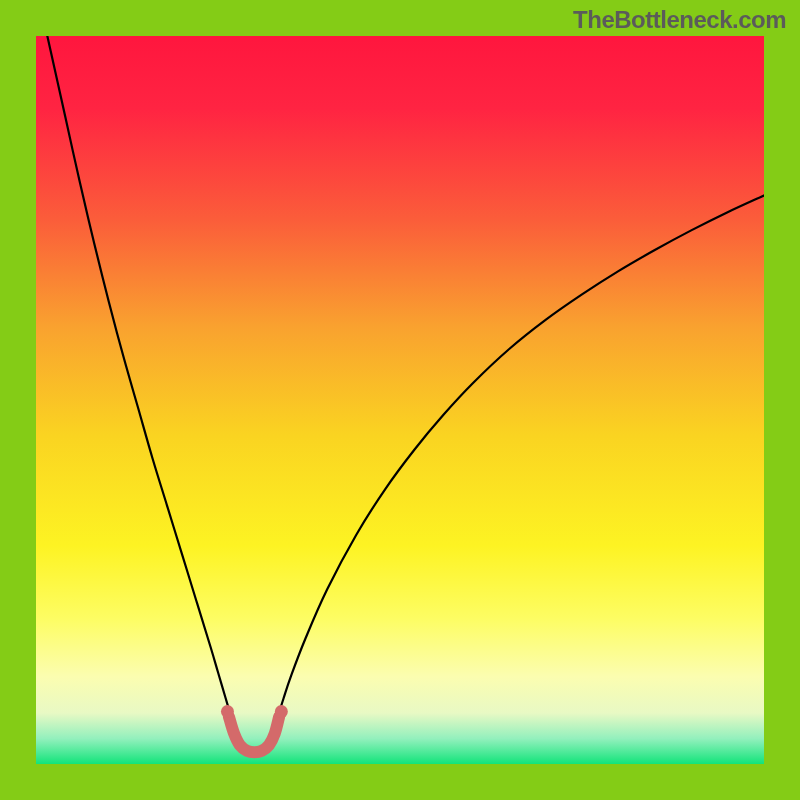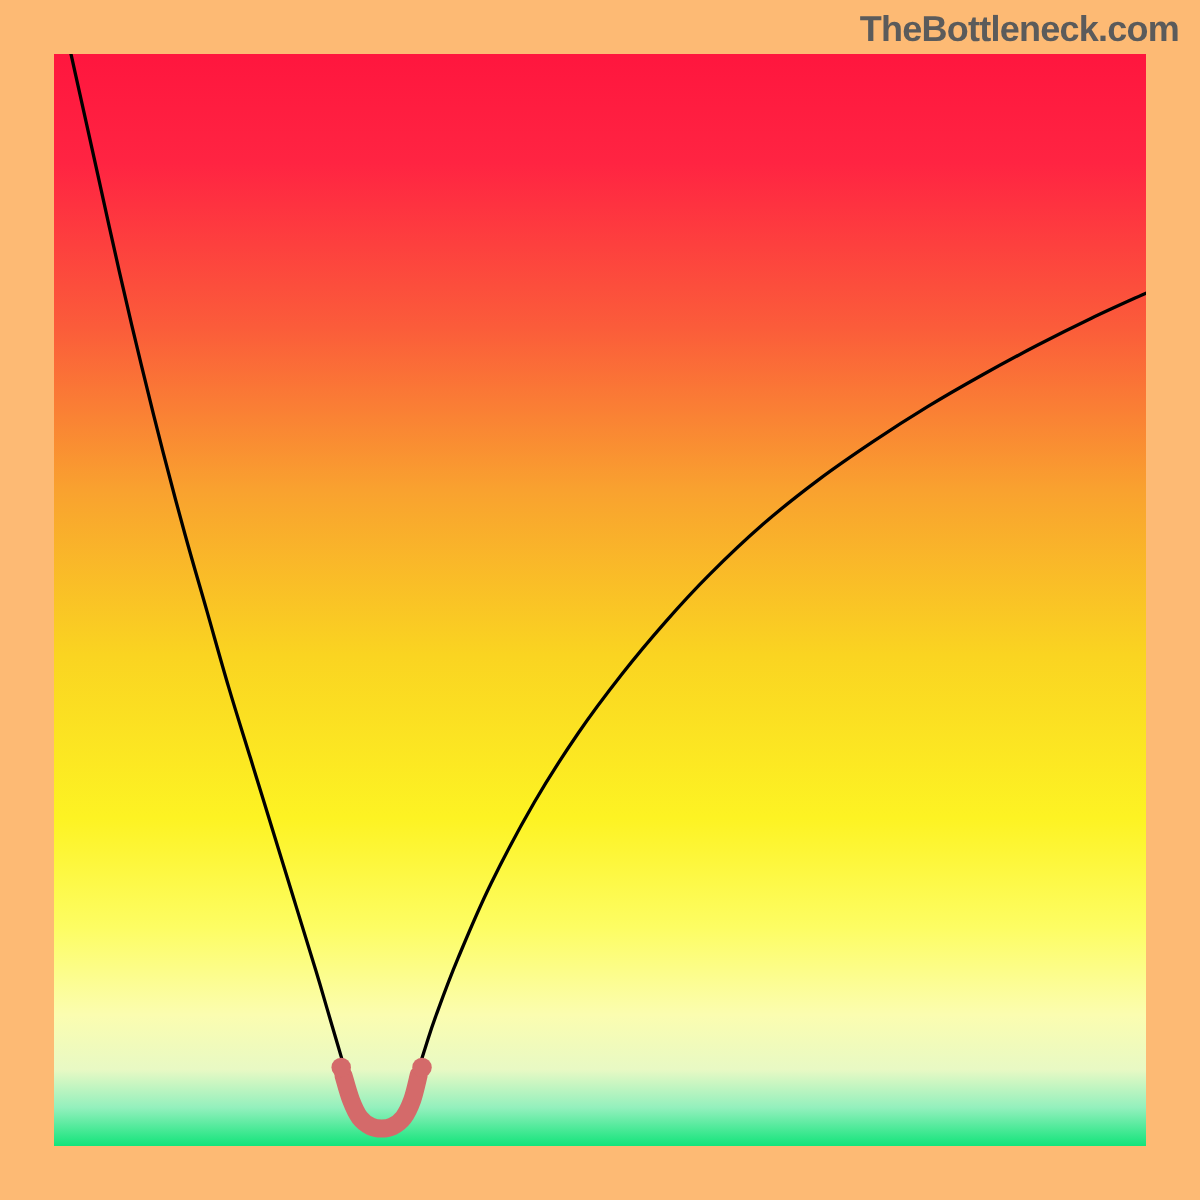--- a/index.html
+++ b/index.html
@@ -10,21 +10,21 @@
     background: #000;
     font-family: Arial, Helvetica, sans-serif;
     overflow: hidden;
   }
   .frame {
     position: absolute;
     left: 0;
     top: 0;
     width: 800px;
     height: 800px;
-    background: #fdba74;
+    background: #84cc16;
   }
   .plot {
     position: absolute;
     left: 36px;
     top: 36px;
     width: 728px;
     height: 728px;
   }
   .watermark {
     position: absolute;

